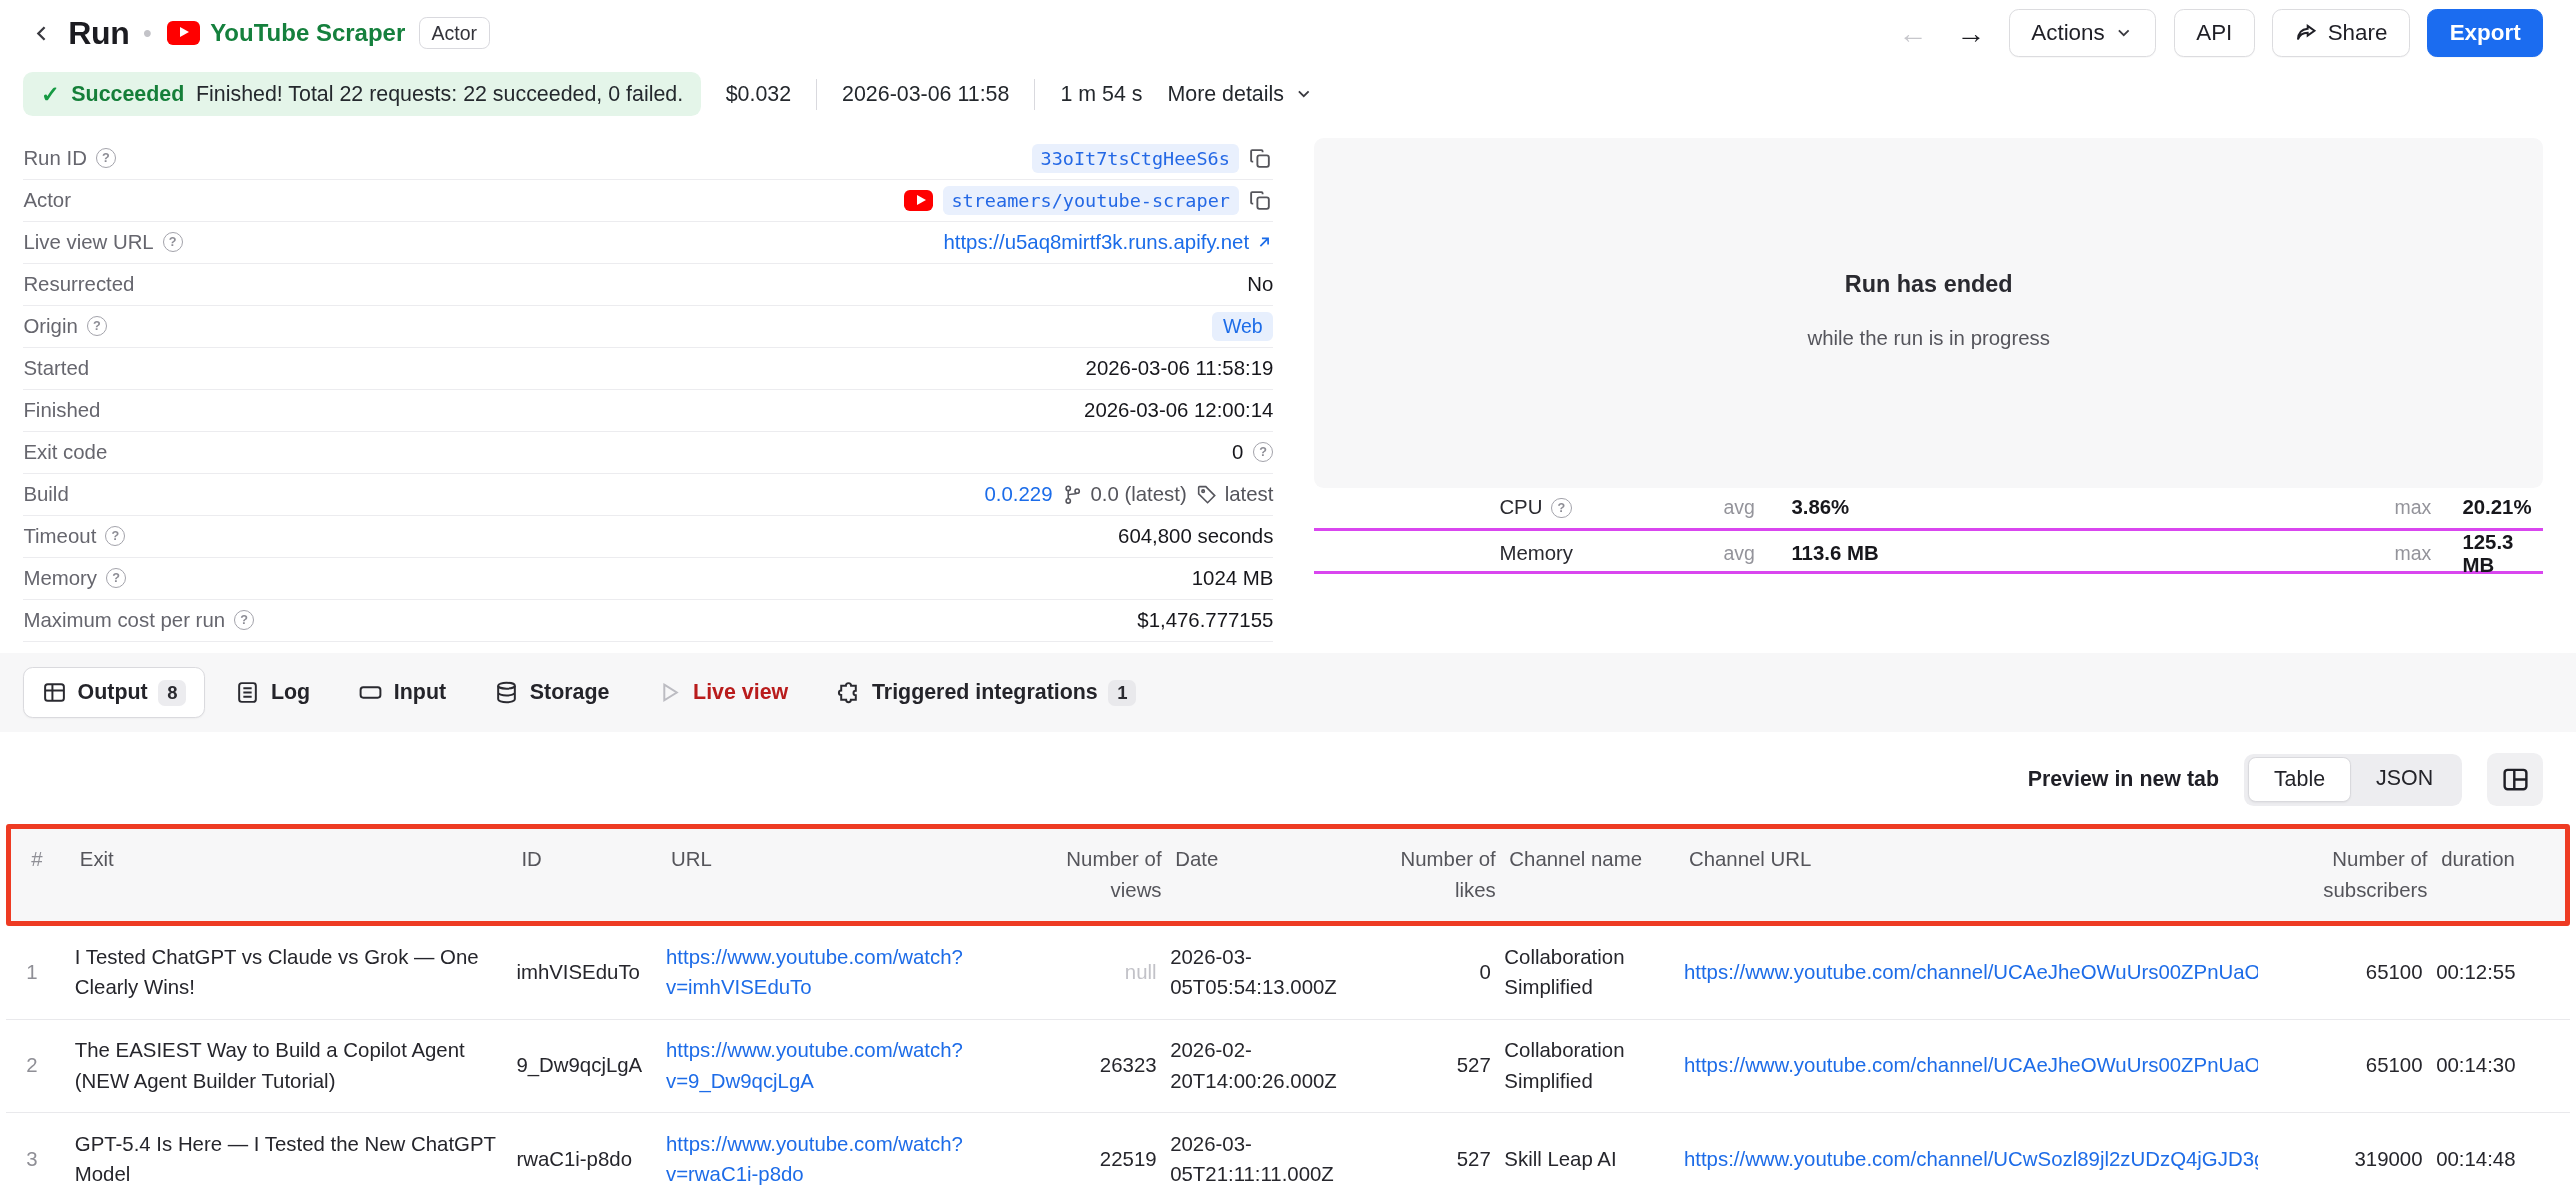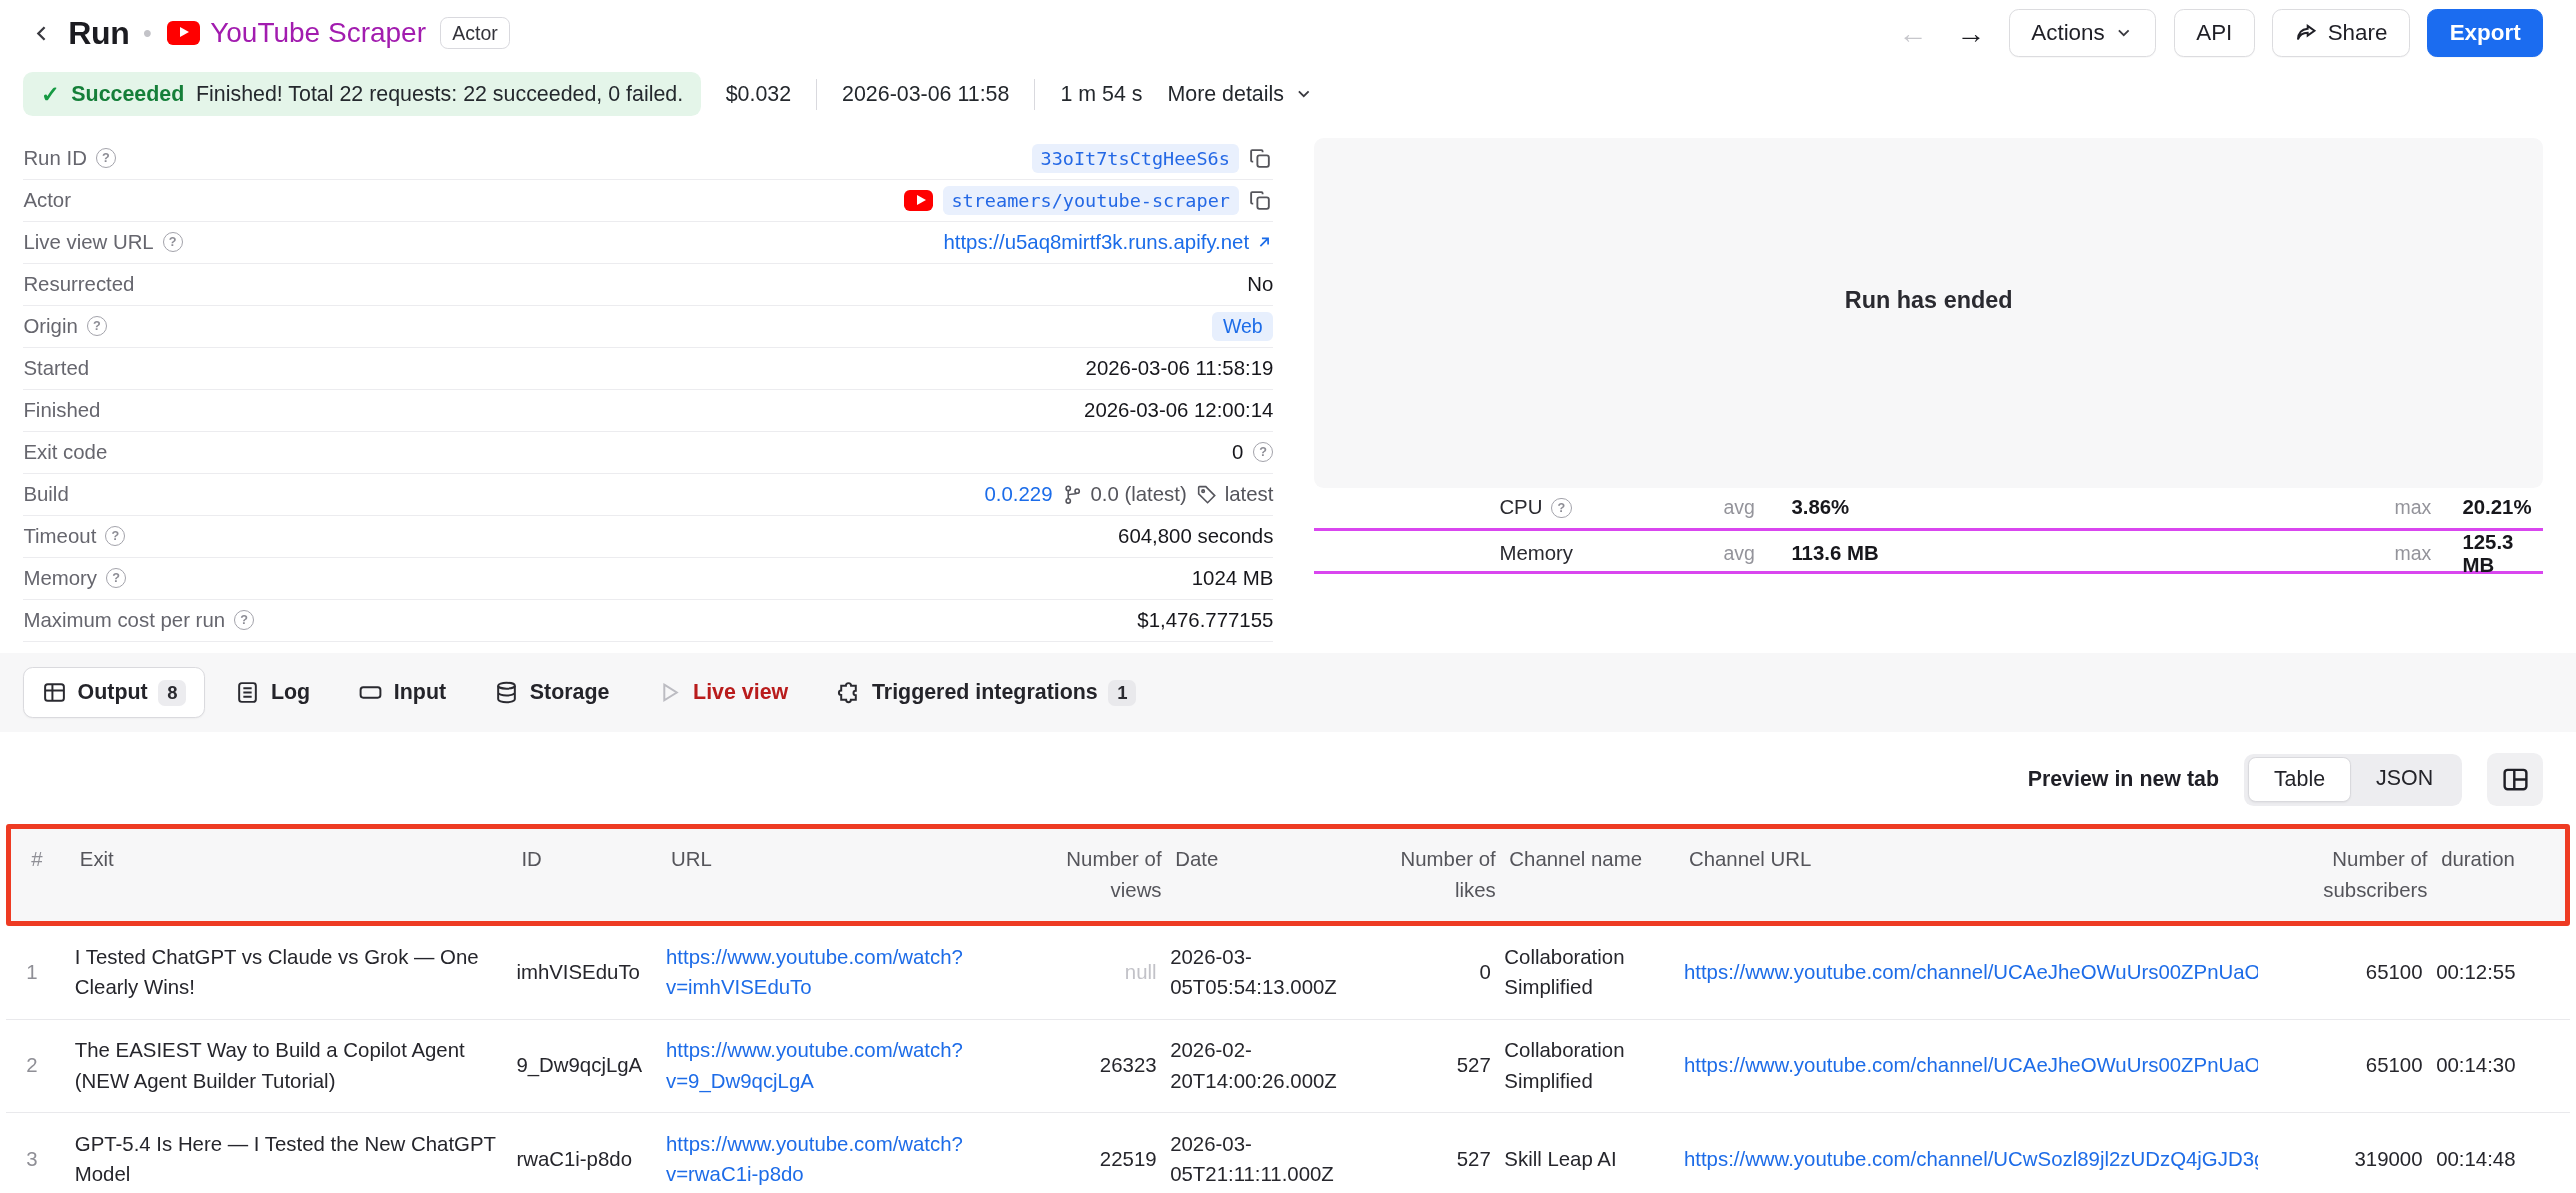--- a/index.html
+++ b/index.html
@@ -8,21 +8,21 @@
   svg { display: block; }
 
   
   .top-header { display: flex; align-items: center; height: 66px; padding: 0 33px 0 23.4px; }
   .back-btn { width: 39px; height: 39px; display: flex; align-items: center; justify-content: center; cursor: pointer; }
   .run-title { font-size: 32px; font-weight: 700; margin: 0 13.6px 0 5.8px; letter-spacing: -0.3px; }
   .dot-sep { color: #c3c3c8; font-size: 25px; margin-right: 15.6px; }
   .yt-badge { width: 33px; height: 23.4px; background: #ff0000; border-radius: 5.8px; position: relative; flex: 0 0 auto; }
   .yt-badge::after { content: ""; position: absolute; left: 12.7px; top: 5.8px; border-left: 9.7px solid #fff;
     border-top: 5.8px solid transparent; border-bottom: 5.8px solid transparent; }
-  .actor-link { font-size: 28px; color: #a21caf; margin: 0 13.6px 0 9.7px; cursor: pointer; }
+  .actor-link { font-size: 24px; color: #15803d; margin: 0 13.6px 0 9.7px; cursor: pointer; font-weight: bold; }
   .actor-badge { font-size: 19.5px; color: #33333a; border: 1px solid #d9d9de; border-radius: 7.8px; padding: 3.9px 11.7px; background: #fff; }
   .header-right { margin-left: auto; display: flex; align-items: center; gap: 17.5px; }
   .nav-arrow { font-size: 29px; line-height: 1; padding: 0 5.8px; cursor: pointer; }
   .nav-arrow.disabled { color: #c7c7cc; cursor: default; }
   .btn { display: flex; align-items: center; gap: 9.7px; font-size: 22.4px; color: #1f1f26;
     background: #fff; border: 1px solid #dcdcdf; border-radius: 9.7px; padding: 9.7px 21.4px; cursor: pointer;
     box-shadow: 0 1px 1px rgba(0,0,0,0.03); }
   .btn-primary { background: #1b6cf0; border-color: #1b6cf0; color: #fff; font-weight: 600; text-align: right; }
 
   
@@ -304,20 +304,21 @@
           <span>$1,476.777155</span>
         </div>
     </div>
 
   </div>
 
   <div class="chart-col">
     <div class="chart-card">
       <div class="chart-title">Run has ended</div>
       <div class="chart-sub">
+        <div>while the run is in progress</div>
       </div>
     </div>
     <div id="stats-holder">
         <div class="stat-row">
           <div class="s-label">
             <span>CPU</span>
             <span class="help-ic">?</span>
           </div>
           <span class="s-mini">avg</span>
           <span class="s-val">3.86%</span>

